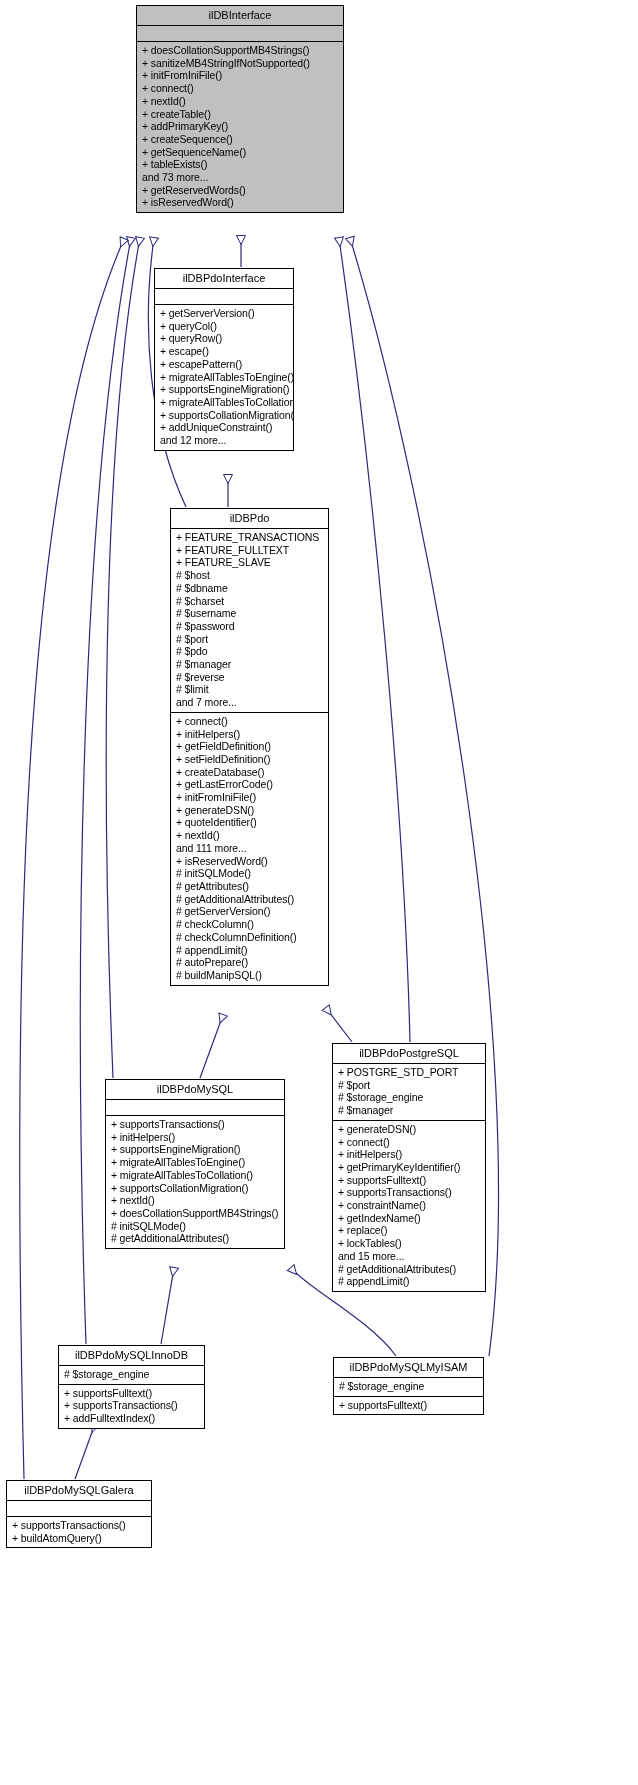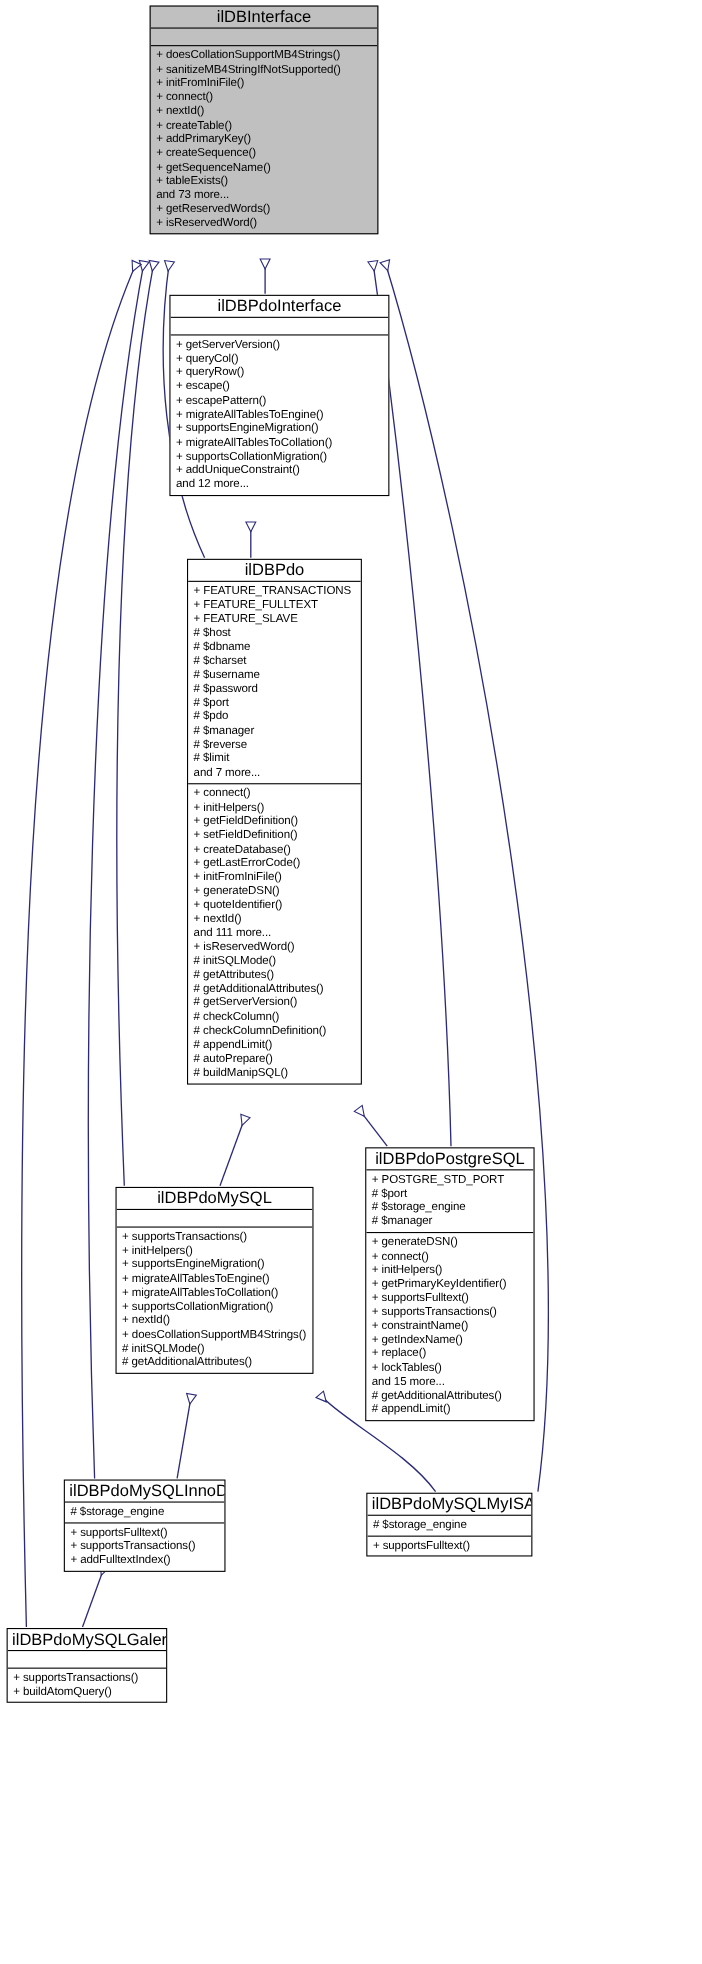--- a/index.html
+++ b/index.html
@@ -37,21 +37,21 @@
     line-height: 12.7px;
     color: #000000;
     overflow: hidden;
   }
   .uml-box.root {
     background: #c0c0c0;
   }
   .uml-title {
     text-align: center;
     padding: 3px 4px 3px 4px;
-    font-size: 15px;
+    font-size: 11px;
     line-height: 13px;
     border-bottom: 1px solid #000000;
     white-space: nowrap;
   }
   .uml-section {
     padding: 2px 5px 3px 5px;
     border-bottom: 1px solid #000000;
   }
   .uml-section:last-child {
     border-bottom: none;
@@ -117,21 +117,21 @@
       <div class="uml-row">+ addPrimaryKey()</div>
       <div class="uml-row">+ createSequence()</div>
       <div class="uml-row">+ getSequenceName()</div>
       <div class="uml-row">+ tableExists()</div>
       <div class="uml-row">and 73 more...</div>
       <div class="uml-row">+ getReservedWords()</div>
       <div class="uml-row">+ isReservedWord()</div>
     </div>
   </div>
 
-  <div class="uml-box" style="left:154px; top:268px; width:200px;">
+  <div class="uml-box" style="left:154px; top:268px; width:140px;">
     <div class="uml-title">ilDBPdoInterface</div>
     <div class="uml-section empty"></div>
     <div class="uml-section">
       <div class="uml-row">+ getServerVersion()</div>
       <div class="uml-row">+ queryCol()</div>
       <div class="uml-row">+ queryRow()</div>
       <div class="uml-row">+ escape()</div>
       <div class="uml-row">+ escapePattern()</div>
       <div class="uml-row">+ migrateAllTablesToEngine()</div>
       <div class="uml-row">+ supportsEngineMigration()</div>

